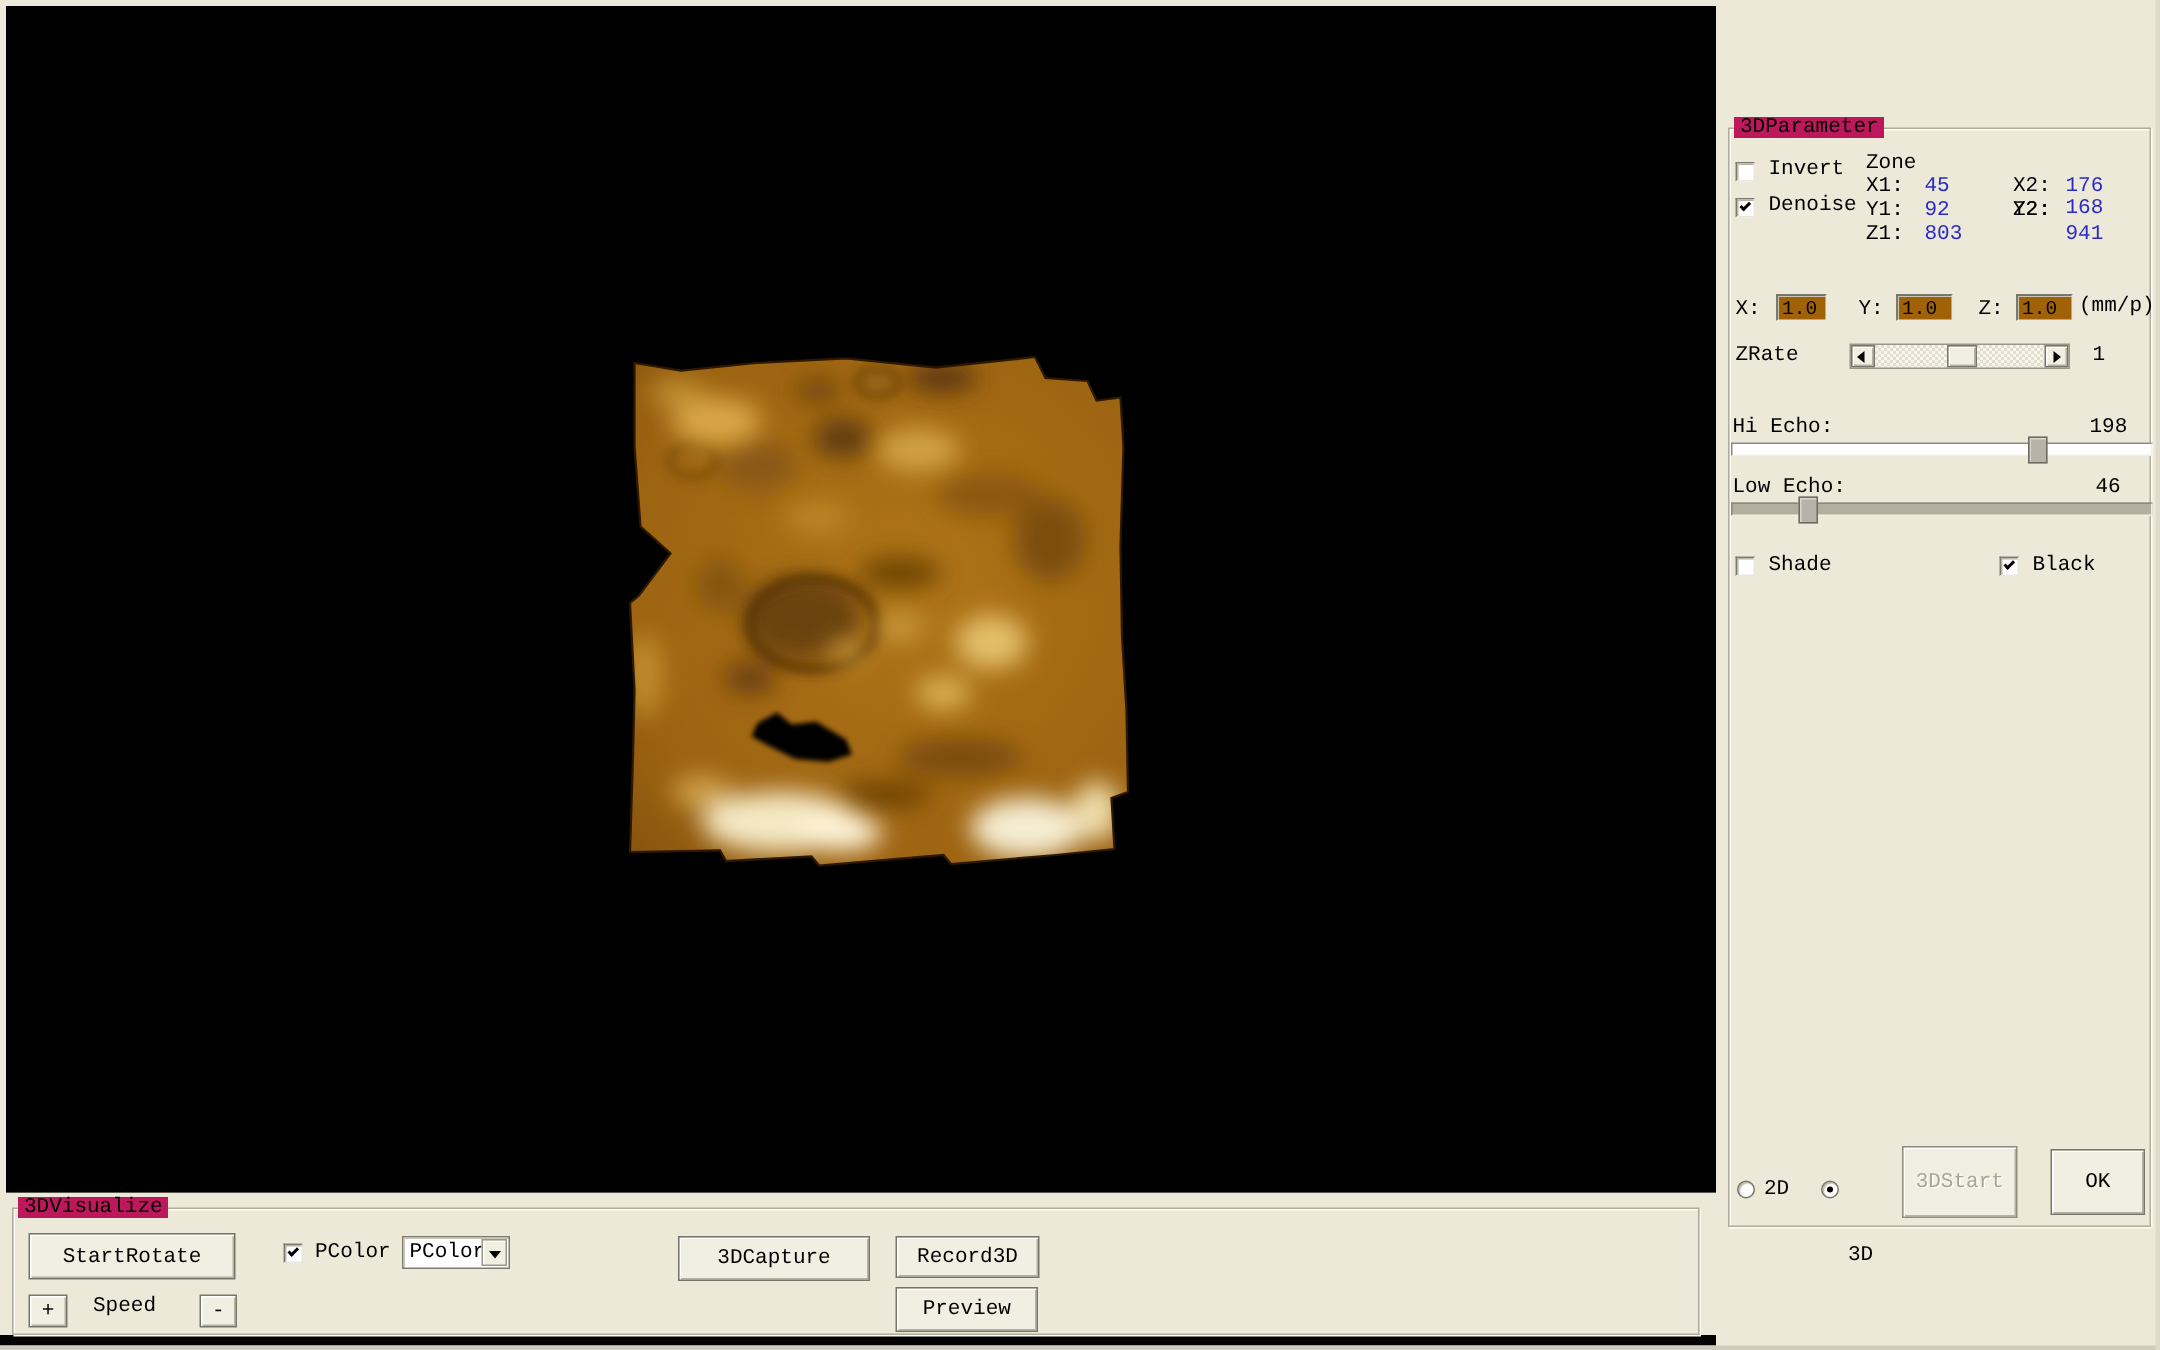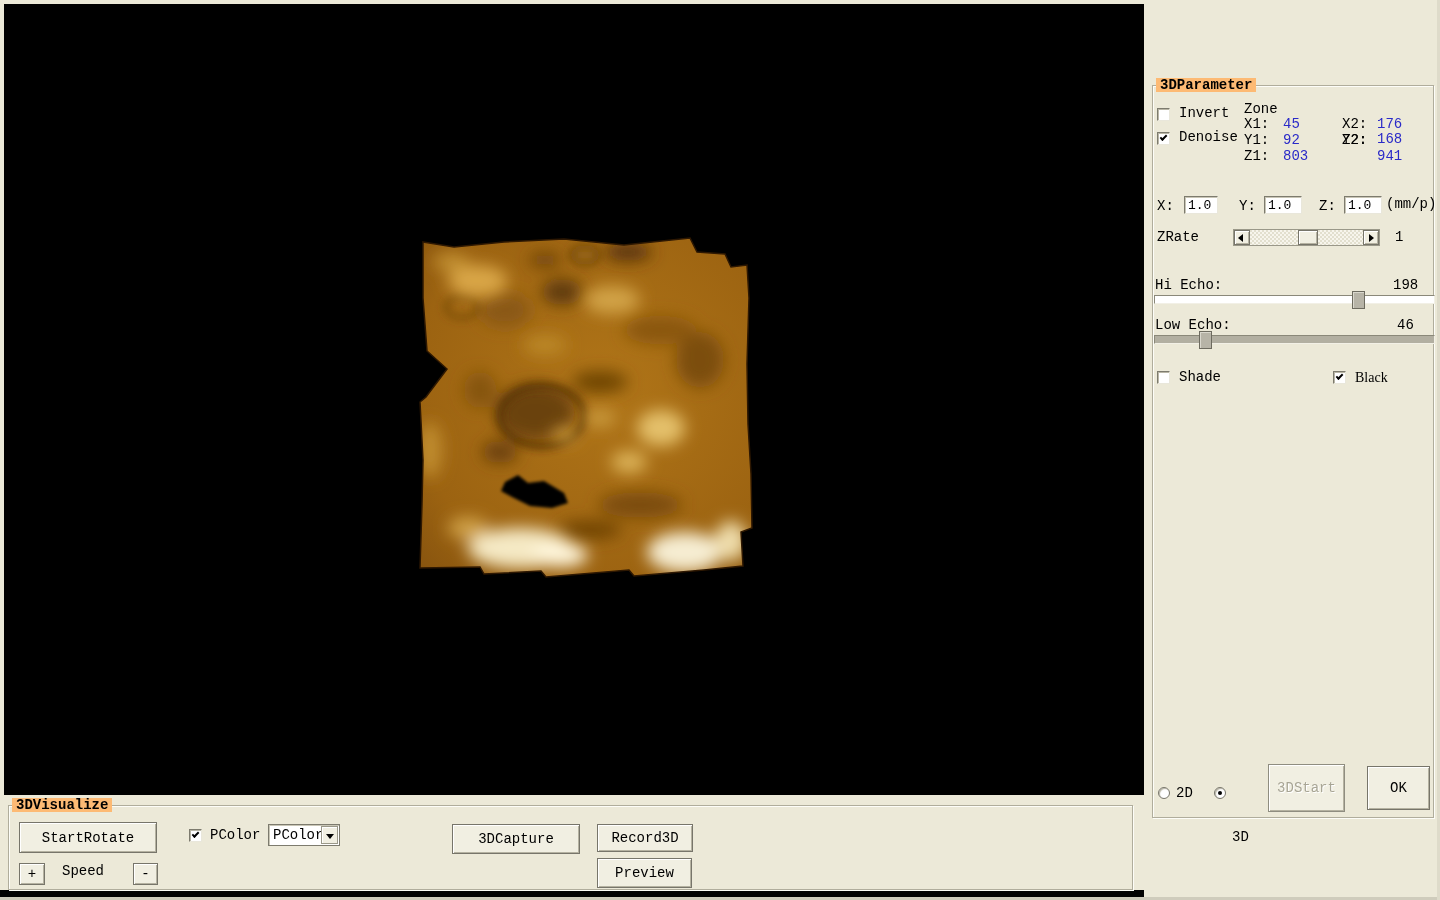--- a/index.html
+++ b/index.html
@@ -8,31 +8,31 @@
   .window { position:relative; width:1440px; height:900px; background:#ECE9D8; }
 
   
   .viewport { position:absolute; left:4px; top:4px; width:1140px; height:791px; background:#000; }
   .bottom-black-strip { position:absolute; left:0; top:890px; width:1144px; height:7px; background:#030303; }
   .window-bottom-edge { position:absolute; left:0; top:897px; width:1440px; height:3px; background:#cfccbc; }
   .window-right-edge { position:absolute; left:1437px; top:0; width:3px; height:900px; background:#dedbca; }
 
   
   .groupbox { position:absolute; border:1px solid #b0ad9c; box-shadow:1px 1px 0 #fdfdf8 inset, 1px 1px 0 #fdfdf8; }
-  .groupbox-label { position:absolute; background:#fdba74; padding:0 4px; line-height:14px; white-space:nowrap;font-weight:bold; }
+  .groupbox-label { position:absolute; background:#be185d; padding:0 4px; line-height:14px; white-space:nowrap; }
 
   
   .btn { position:absolute; background:#f1efe2; border:1px solid #77756a;
          box-shadow:inset 1px 1px 0 #ffffff, inset -1px -1px 0 #b5b2a1;
          display:flex; align-items:center; justify-content:center;
          font-family:inherit; font-size:14px; color:#000; cursor:default; white-space:nowrap; }
   .btn.disabled { color:#a8a595; text-shadow:1px 1px 0 #fff; border-color:#8f8d80; }
 
   
-  .edit { position:absolute; background:#ffffff; border:1px solid #7d7b6e;
+  .edit { position:absolute; background:#a16207; border:1px solid #7d7b6e;
           border-bottom-color:#e9e7db; border-right-color:#e9e7db;
           box-shadow:inset 1px 1px 0 #c9c6b6;
           font-family:inherit; font-size:13px; padding:1px 3px; color:#000; }
 
   
   .cb { position:absolute; width:13px; height:13px; background:#fff; border:1px solid #7d7b6e;
         border-bottom-color:#e9e7db; border-right-color:#e9e7db; box-shadow:inset 1px 1px 0 #b9b6a6; }
   .cb .tick { position:absolute; left:2px; top:2px; width:7px; height:4px;
               border-left:2px solid #000; border-bottom:2px solid #000; transform:rotate(-45deg); display:none; }
   .cb.on .tick { display:block; }
@@ -215,21 +215,21 @@
   <div class="lbl" style="left:1155px; top:318px;">Low Echo:</div>
   <div class="lbl" style="left:1397px; top:318px;">46</div>
   <div class="slider-track gray" style="left:1154px; top:335px; width:281px;"></div>
   <div class="slider-thumb" style="left:1199px; top:331px;"></div>
 
   <div class="cb" style="left:1157px; top:371px;"></div>
   <div class="lbl" style="left:1179px; top:370px;">Shade</div>
   <div class="cb on" style="left:1333px; top:371px;">
       <span class="tick"></span>
     </div>
-  <div class="lbl" style="left:1355px; top:370px;font-family:Liberation Serif, serif;">Black</div>
+  <div class="lbl" style="left:1355px; top:370px;">Black</div>
 
   <div class="radio" style="left:1158px; top:787px;"></div>
   <div class="lbl" style="left:1176px; top:786px;">2D</div>
   <div class="radio on" style="left:1214px; top:787px;">
       <span class="dot"></span>
     </div>
   <div class="lbl" style="left:1232px; top:830px;text-align:right;">3D</div>
   <button class="btn disabled" style="left:1268px; top:764px; width:77px; height:48px;">3DStart</button>
   <button class="btn" style="left:1367px; top:766px; width:63px; height:44px;">OK</button>
 

